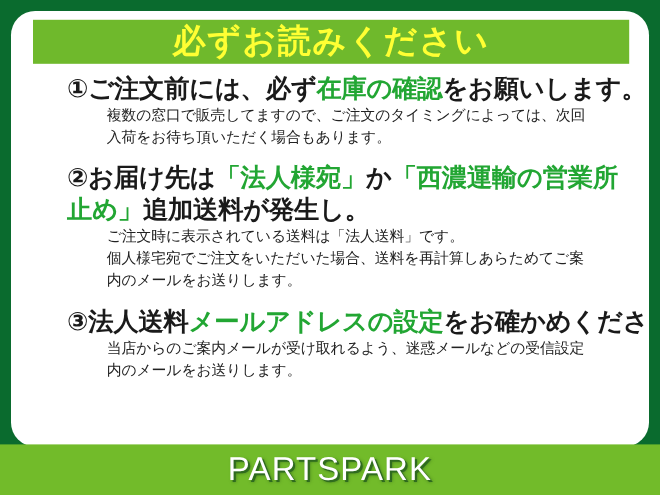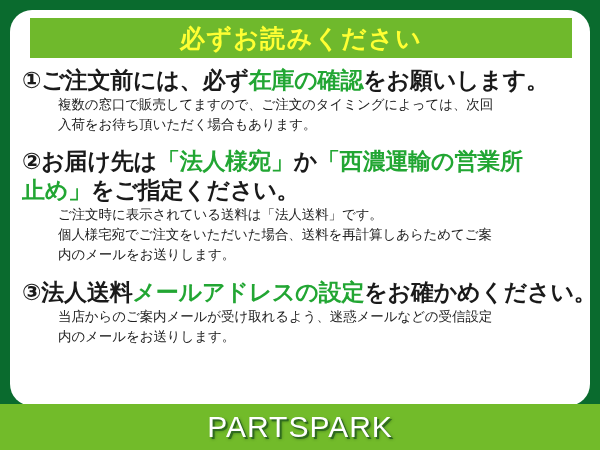--- a/index.html
+++ b/index.html
@@ -39,32 +39,33 @@
     top: 8px;
     width: 542px;
     height: 40px;
     background: #6fb92c;
     display: flex;
     align-items: center;
     justify-content: center;
   }
   .header-title {
     color: #ffff33;
-    font-size: 25px;
+    font-size: 30px;
     font-weight: bold;
     letter-spacing: 1.5px;
     line-height: 1;
     white-space: nowrap;
   }
 
   .items {
     position: absolute;
     left: 0;
     top: 54px;
     width: 521px;
+    padding-left: 39px;
   }
 
   .item {
     padding: 0 8px 0 12px;
   }
 
   .item-head {
     font-size: 23px;
     font-weight: bold;
     color: #1a1a1a;
@@ -134,21 +135,21 @@
           <span>①</span><span>ご注文前には、必ず</span><span class="hl">在庫の確認</span><span>をお願いします。</span>
         </div>
         <div class="item-body">
           <div>複数の窓口で販売してますので、ご注文のタイミングによっては、次回</div>
           <div>入荷をお待ち頂いただく場合もあります。</div>
         </div>
       </div>
 
       <div class="item item-2">
         <div class="item-head wrap">
-          <span>②</span><span>お届け先は</span><span class="hl">「法人様宛」</span><span>か</span><span class="hl">「西濃運輸の営業所止め」</span><span>をご指定ください。</span>
+          <span>②</span><span>お届け先は</span><span class="hl">「法人様宛」</span><span>か</span><span class="hl">「西濃運輸の営業所止め」</span><span>追加送料が発生し。</span>
         </div>
         <div class="item-body">
           <div>ご注文時に表示されている送料は「法人送料」です。</div>
           <div>個人様宅宛でご注文をいただいた場合、送料を再計算しあらためてご案</div>
           <div>内のメールをお送りします。</div>
         </div>
       </div>
 
       <div class="item item-3">
         <div class="item-head">

